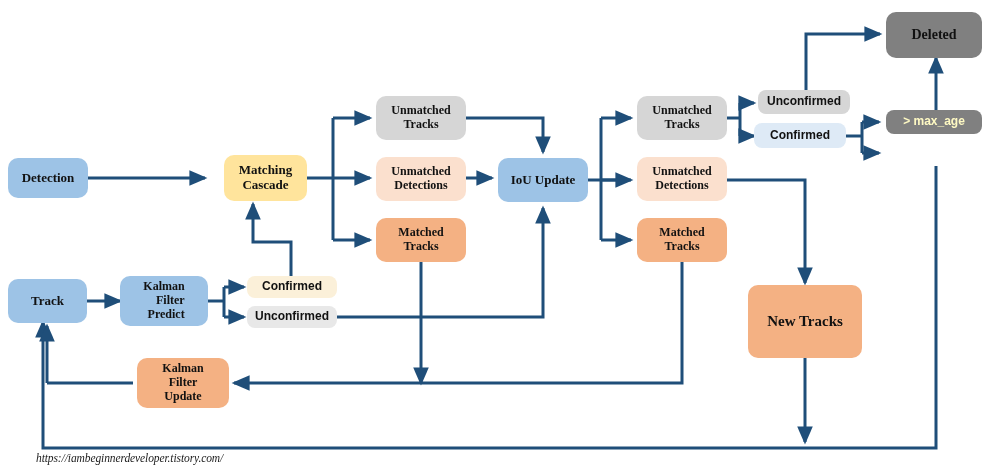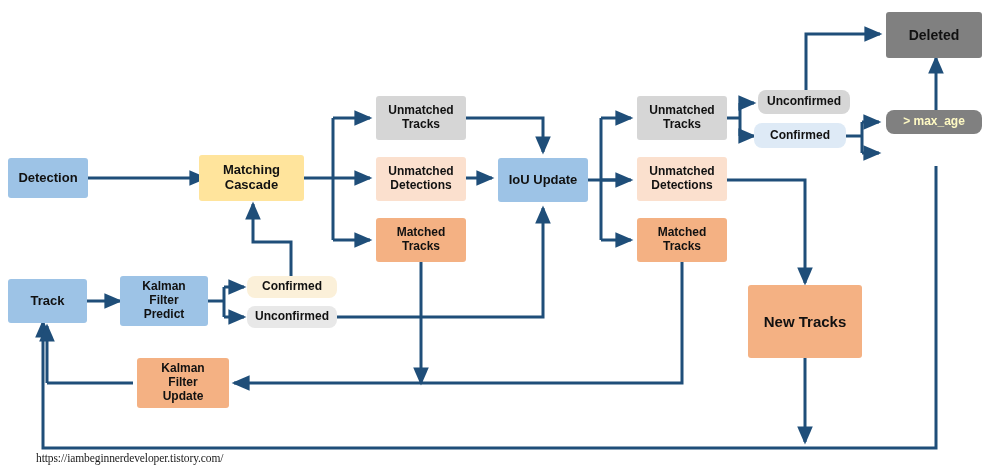--- a/index.html
+++ b/index.html
@@ -28,44 +28,45 @@
     align-items: center;
     justify-content: center;
     text-align: center;
     font-weight: bold;
     color: #111111;
     line-height: 1.15;
     white-space: pre-line;
     z-index: 3;
   }
   
-  .rounded { border-radius: 3px; }
+  .rounded { border-radius: 10px; font-family: Liberation Serif, serif; }
   .sharp   { border-radius: 8px; }
 
   
-  .c-blue      { background: #9DC3E6; }
+  .c-blue      { background: #9DC3E6; text-align: right; }
   .c-blue-pale { background: #DEEAF6; }
   .c-yellow    { background: #FFE49C; }
   .c-cream     { background: #FBF0D9; }
   .c-gray      { background: #D6D6D6; }
   .c-gray-lt   { background: #E8E8E8; }
   .c-gray-dk   { background: #808080; }
   .c-orange    { background: #F4B183; }
   .c-orange-lt { background: #FBE0CE; }
 
   .fs13 { font-size: 13px; }
   .fs12 { font-size: 12px; }
   .fs14 { font-size: 14px; }
   .fs15 { font-size: 15px; }
 
   #credit {
     position: absolute;
     left: 36px;
     top: 452px;
     font-family: "Liberation Serif", serif;
+    font-style: italic;
     font-size: 11.5px;
     color: #1a1a1a;
     letter-spacing: -0.1px;
     z-index: 4;
     text-align: center;
   }
 </style>
 </head>
 <body>
 
@@ -132,21 +133,21 @@
       <path d="M224,287 L224,317"></path>
       <path d="M224,287 L244,287" marker-end="url(#ah)"></path>
       <path d="M224,317 L244,317" marker-end="url(#ah)"></path>
 
       <path d="M291,276 L291,242 L253,242 L253,204" marker-end="url(#ah)"></path>
     </g>
   </svg>
 
   <div class="node rounded c-blue fs13" style="left:8px; top:158px; width:80px; height:40px;">Detection</div>
 
-  <div class="node rounded c-yellow fs13" style="left:199px; top:155px; width:105px; height:46px;">Matching
+  <div class="node rounded c-yellow fs13" style="left:224px; top:155px; width:83px; height:46px;">Matching
 Cascade</div>
 
   <div class="node rounded c-gray fs12" style="left:376px; top:96px; width:90px; height:44px;">Unmatched
 Tracks</div>
 
   <div class="node rounded c-orange-lt fs12" style="left:376px; top:157px; width:90px; height:44px;">Unmatched
 Detections</div>
 
   <div class="node rounded c-orange fs12" style="left:376px; top:218px; width:90px; height:44px;">Matched
 Tracks</div>

